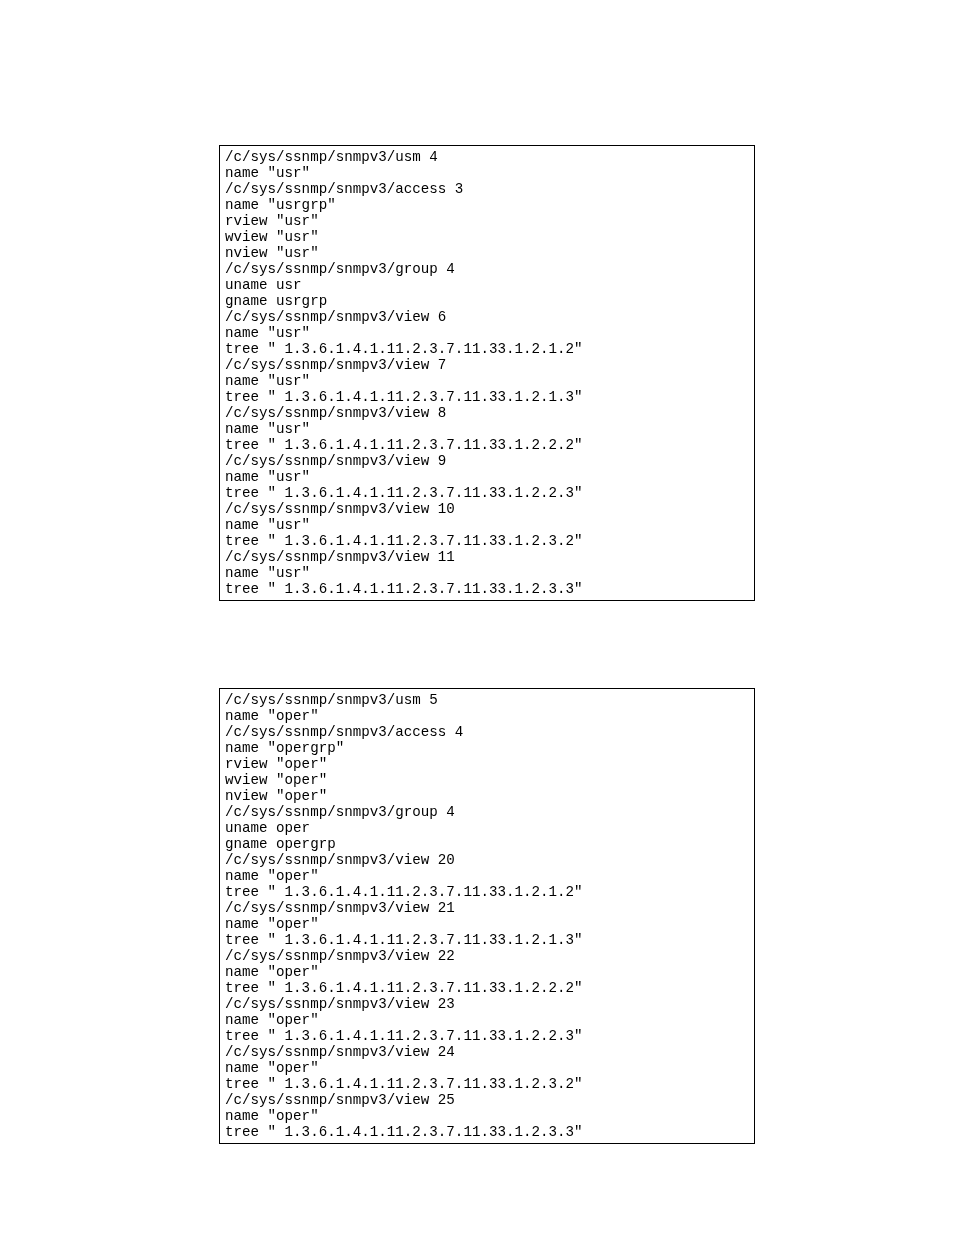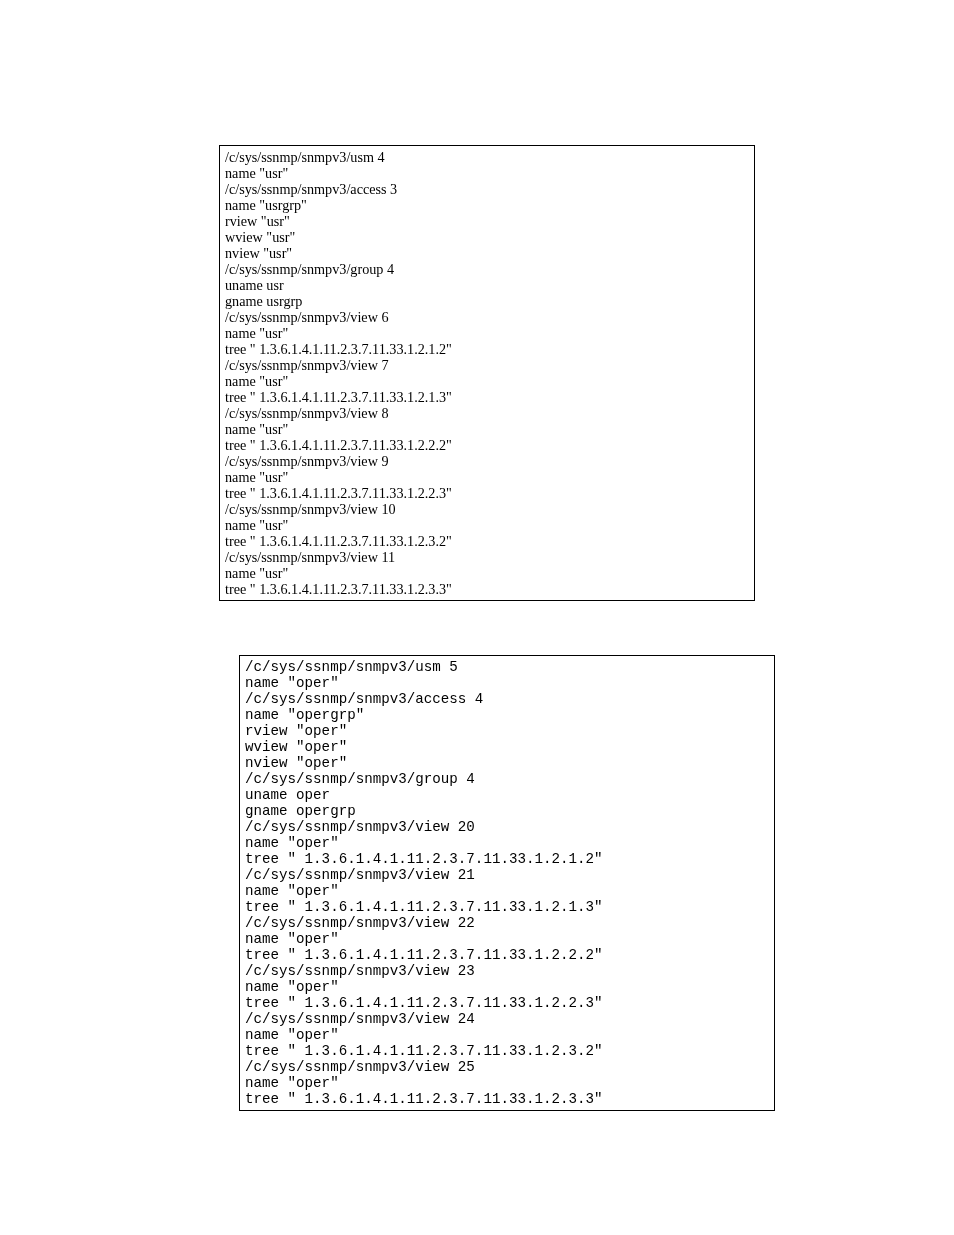--- a/index.html
+++ b/index.html
@@ -21,22 +21,22 @@
   .code-box {
     position: absolute;
     left: 219px;
     width: 536px;
     border: 1px solid #000000;
     padding: 3px 5px 3px 5px;
     box-sizing: border-box;
     white-space: pre;
     overflow: hidden;
   }
-  .box1 { top: 145px; font-family: Liberation Serif, serif; }
-  .box2 { top: 655px; margin-left: 20px; }
+  .box1 { top: 145px; }
+  .box2 { top: 688px; }
 </style>
 </head>
 <body>
 
 <div class="page">
   <div class="code-box box1">/c/sys/ssnmp/snmpv3/usm 4
 name "usr"
 /c/sys/ssnmp/snmpv3/access 3
 name "usrgrp"
 rview "usr"

